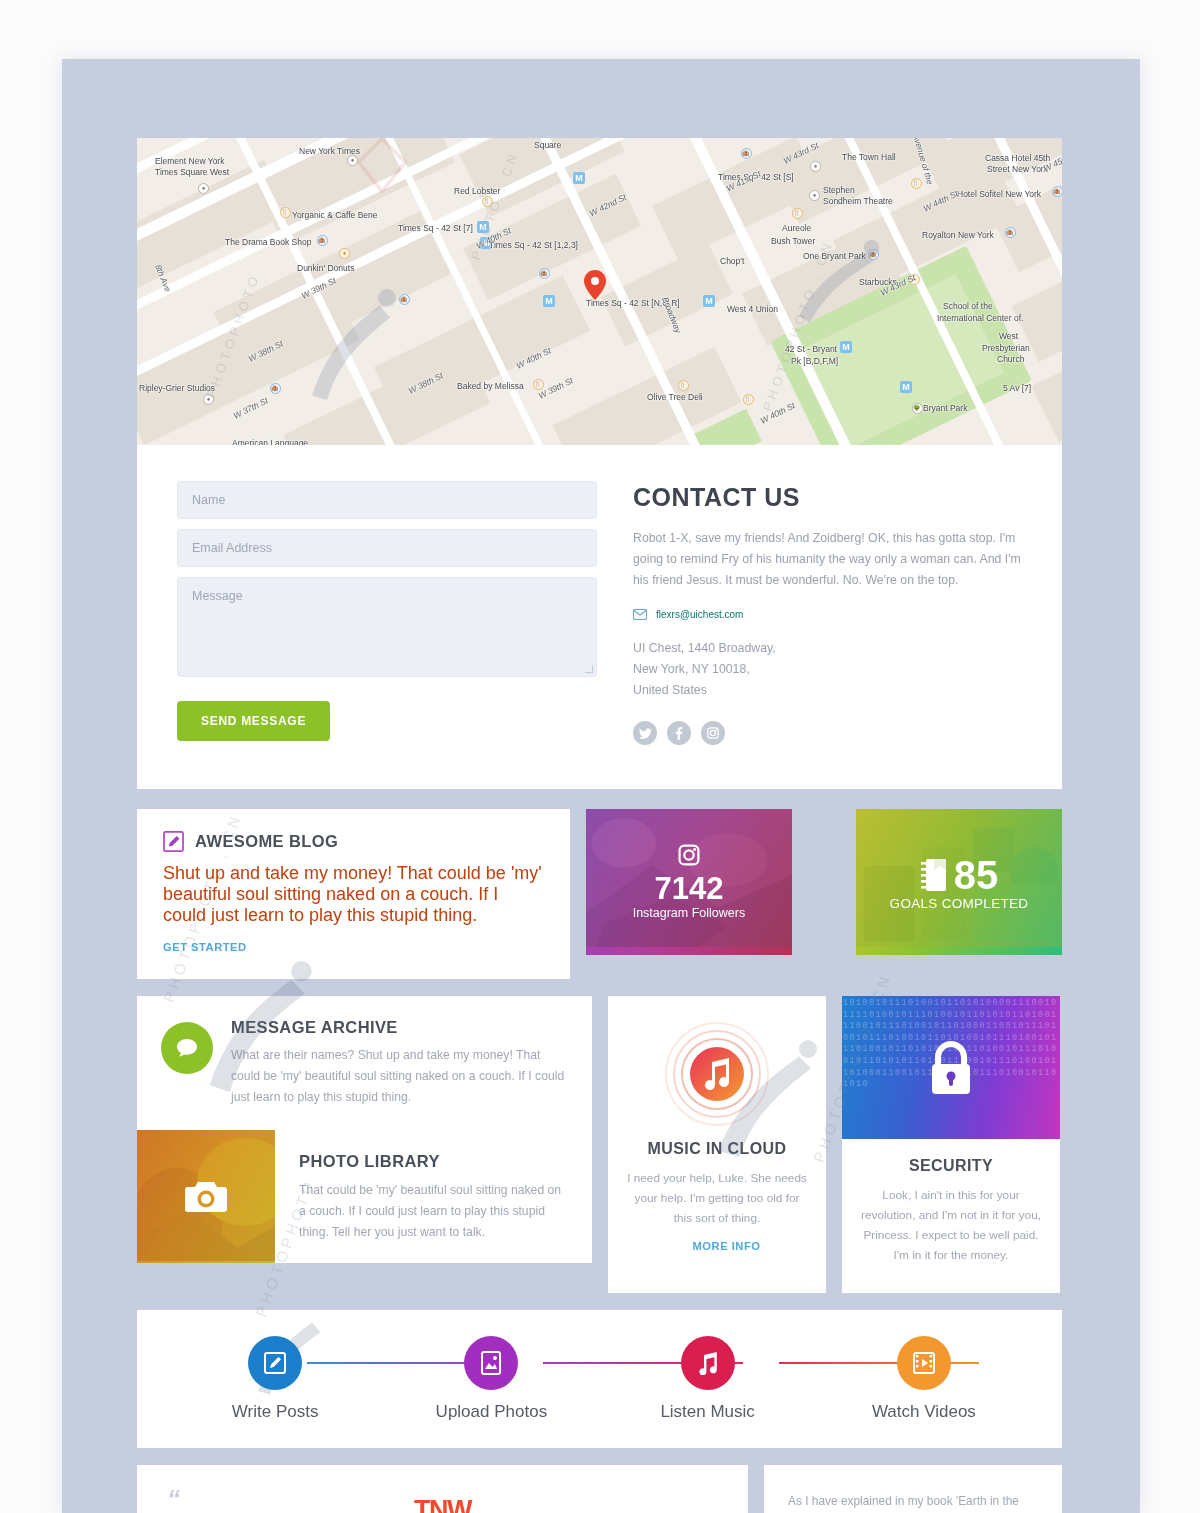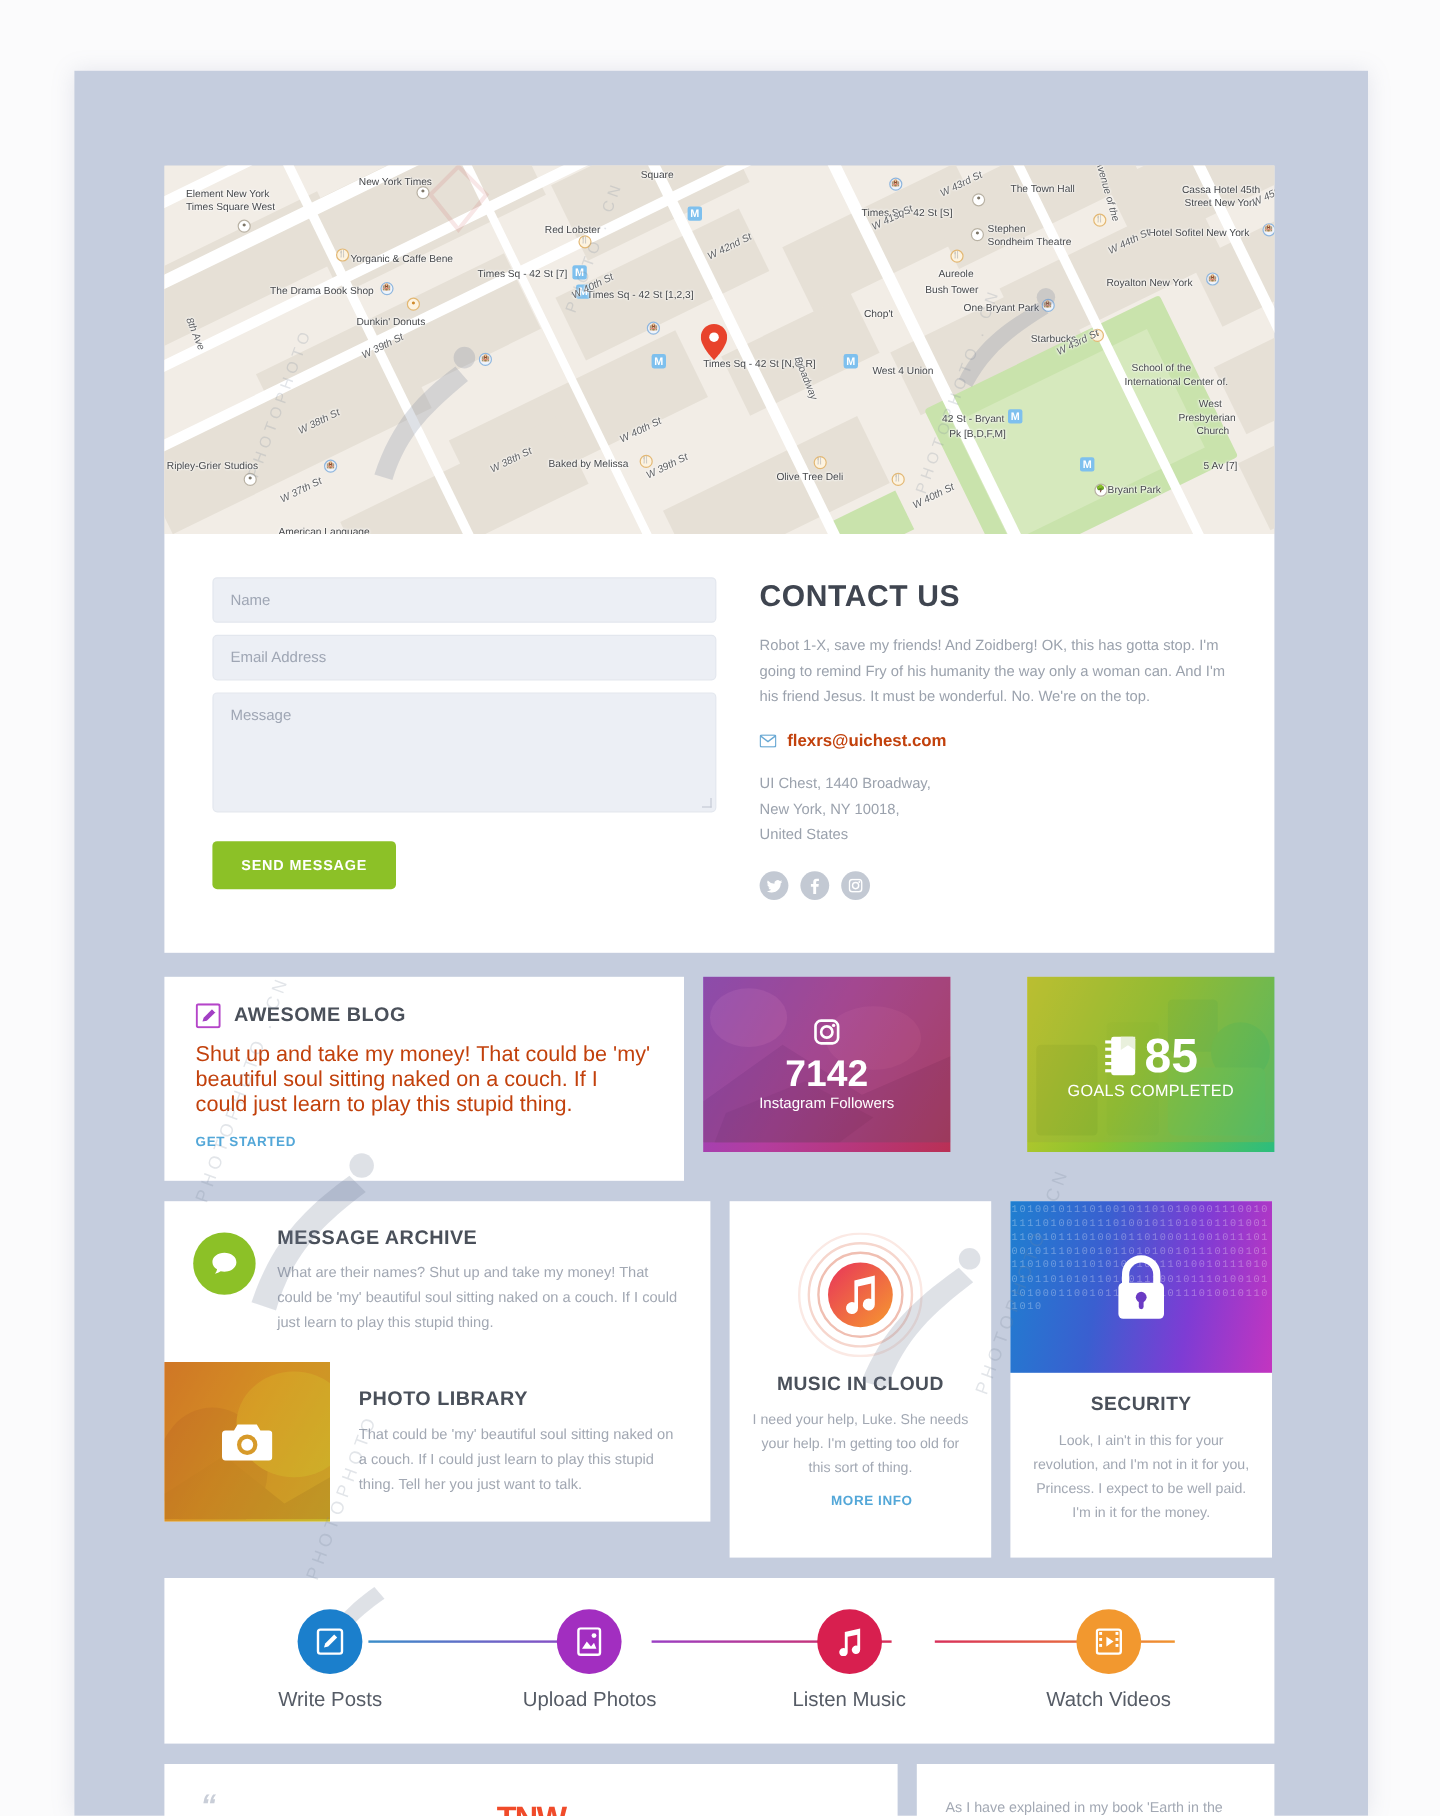--- a/index.html
+++ b/index.html
@@ -81,21 +81,21 @@
     border-radius:4px; padding: 13px 24px; font-size:12px; font-weight:bold;
     letter-spacing:0.7px; font-family:"Liberation Sans", sans-serif; cursor:pointer;
   }
   .contact-right { width: 430px; padding-top: 2px; }
   .contact-title {
     font-size: 25px; letter-spacing:0.5px; color:#3f4550; font-weight:bold;
     margin-bottom: 16px;
   }
   .contact-para { font-size:12.3px; line-height:21px; color:#9ba2ad; margin-bottom:18px; }
   .email-row { display:flex; align-items:center; gap:9px; margin-bottom:18px; }
-  .email-link { color:#c2410c; font-size:14px; font-weight:bold; text-decoration:none; }
+  .email-link { color:#0f766e; font-size:10px; font-weight:normal; text-decoration:none; }
   .addr { font-size:12.3px; line-height:21px; color:#9ba2ad; margin-bottom:20px; }
   .social-row { display:flex; gap:10px; }
   .social {
     width:24px; height:24px; border-radius:50%; background:#c3c9d3;
     display:flex; align-items:center; justify-content:center; color:#fff;
   }
 
   
   .row { display:flex; gap:16px; margin-top:20px; }
   .blog-card {

